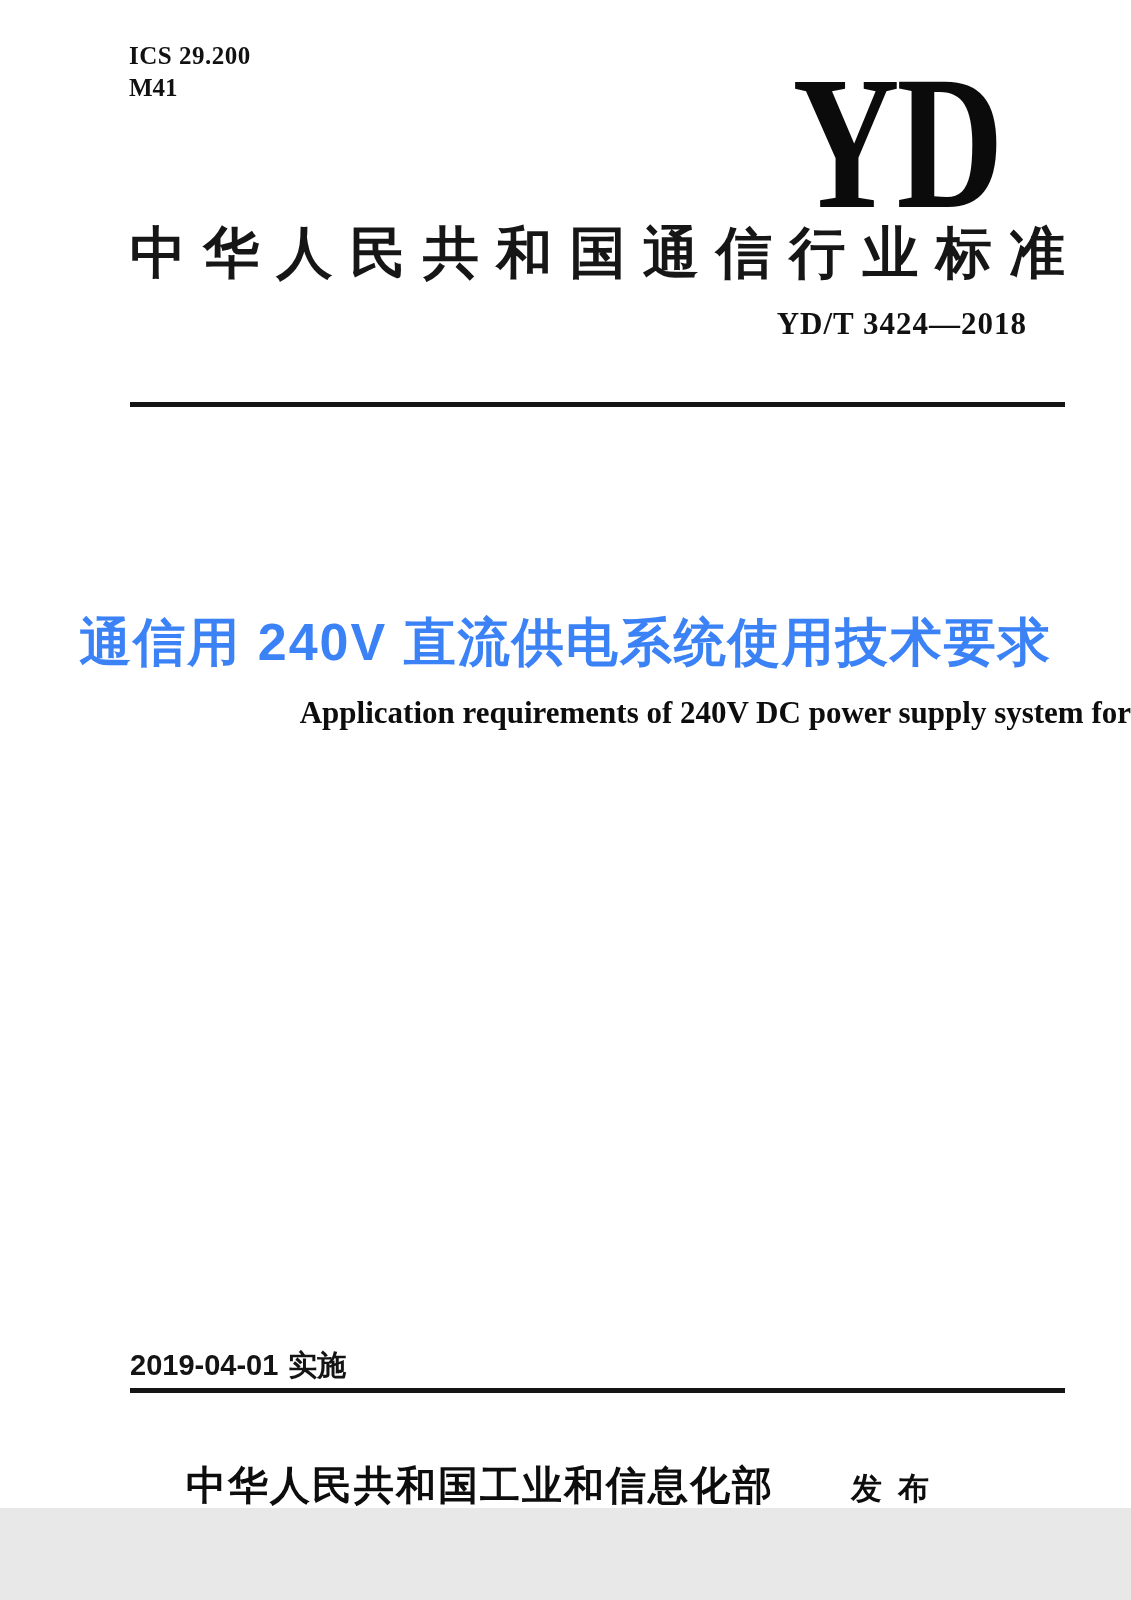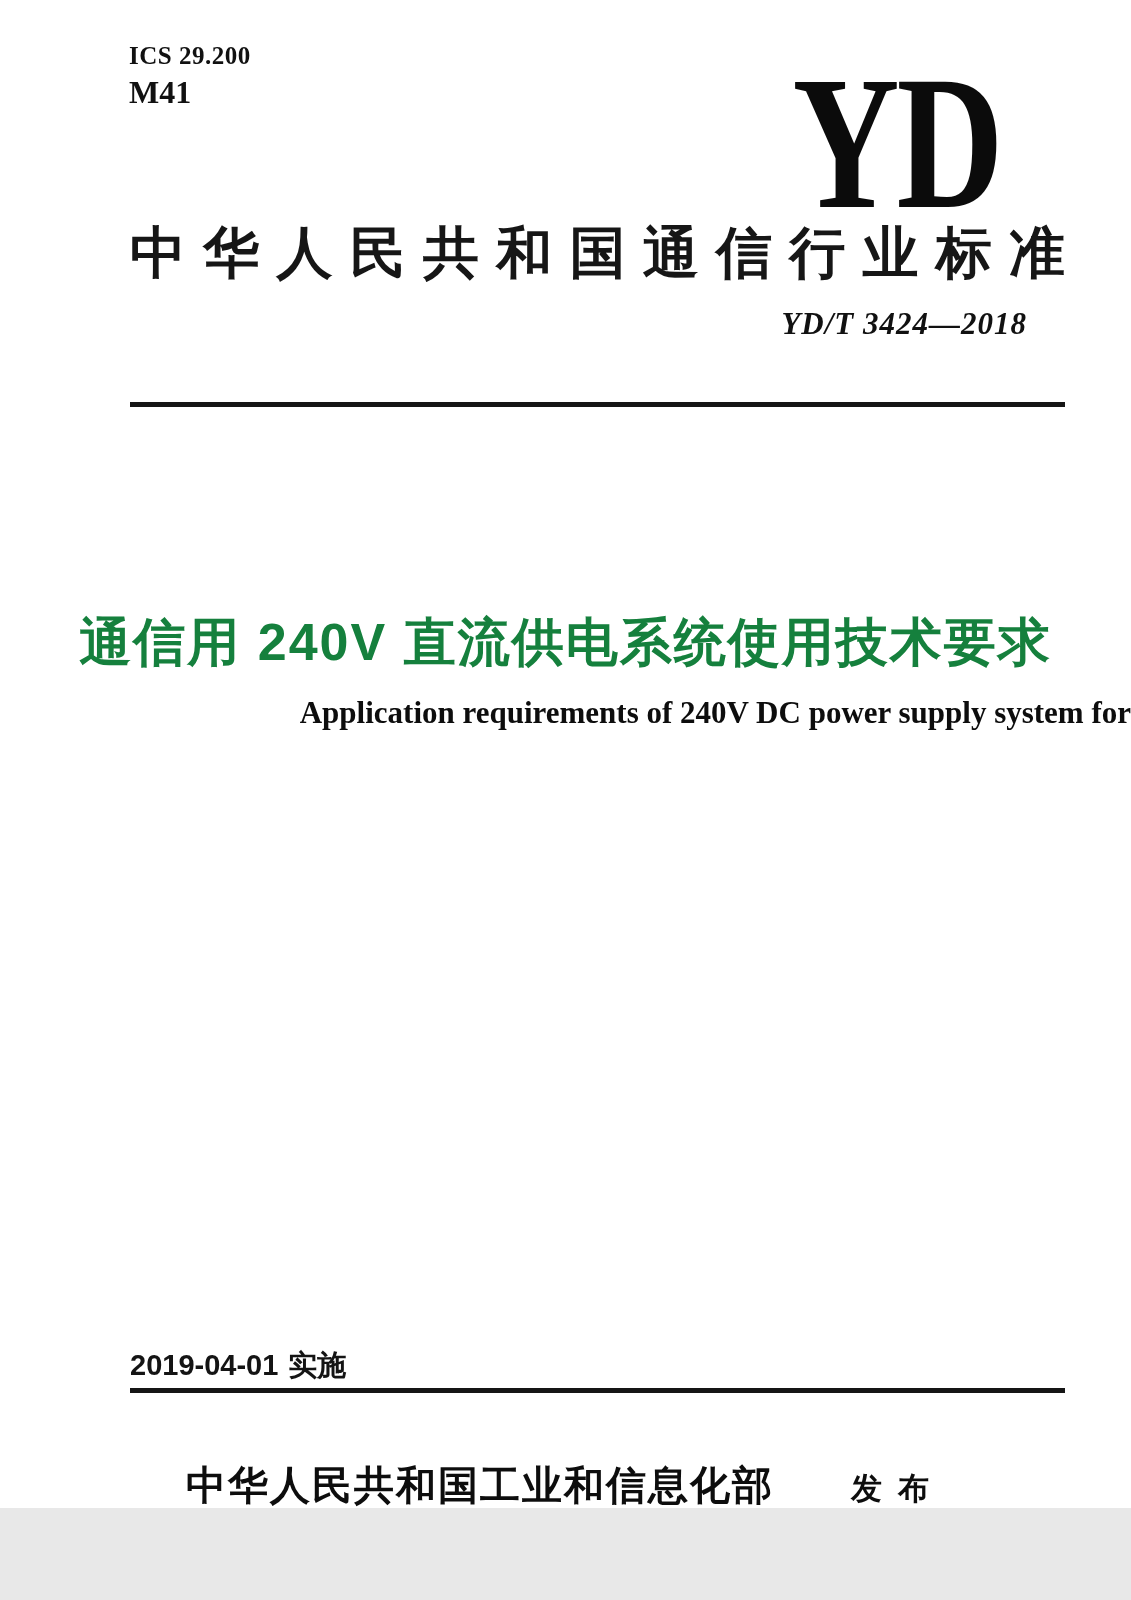--- a/index.html
+++ b/index.html
@@ -26,21 +26,21 @@
     font-weight: 700;
     font-size: 25px;
     letter-spacing: 0.5px;
   }
   .class-code {
     position: absolute;
     left: 129px;
     top: 74px;
     font-family: "Liberation Serif", serif;
     font-weight: 700;
-    font-size: 32px;
+    font-size: 25px;
   }
   
   .yd-logo {
     position: absolute;
     top: 48px;
     right: 131px;
     font-family: "Liberation Serif", serif;
     font-weight: 700;
     font-size: 190px;
     line-height: 1;
@@ -64,42 +64,41 @@
     color: #161616;
   }
   .standard-number {
     position: absolute;
     right: 104px;
     top: 306px;
     font-family: "Liberation Serif", serif;
     font-weight: 700;
     font-size: 31px;
     letter-spacing: 1px;
-    font-style: italic;
   }
   .rule {
     position: absolute;
     left: 130px;
     width: 935px;
     height: 5px;
     background: #151515;
   }
   .rule-top { top: 402px; }
   .rule-bottom { top: 1388px; }
 
   .title-zh {
     position: absolute;
     left: 0;
     top: 608px;
     width: 1131px;
     text-align: center;
     font-size: 52px;
     font-weight: 700;
     letter-spacing: 2px;
-    color: #15803d;
+    color: #3b82f6;
   }
   .title-en {
     position: absolute;
     left: 0;
     top: 692px;
     width: 1131px;
     text-align: right;
     font-family: "Liberation Serif", serif;
     font-weight: 700;
     font-size: 31px;

